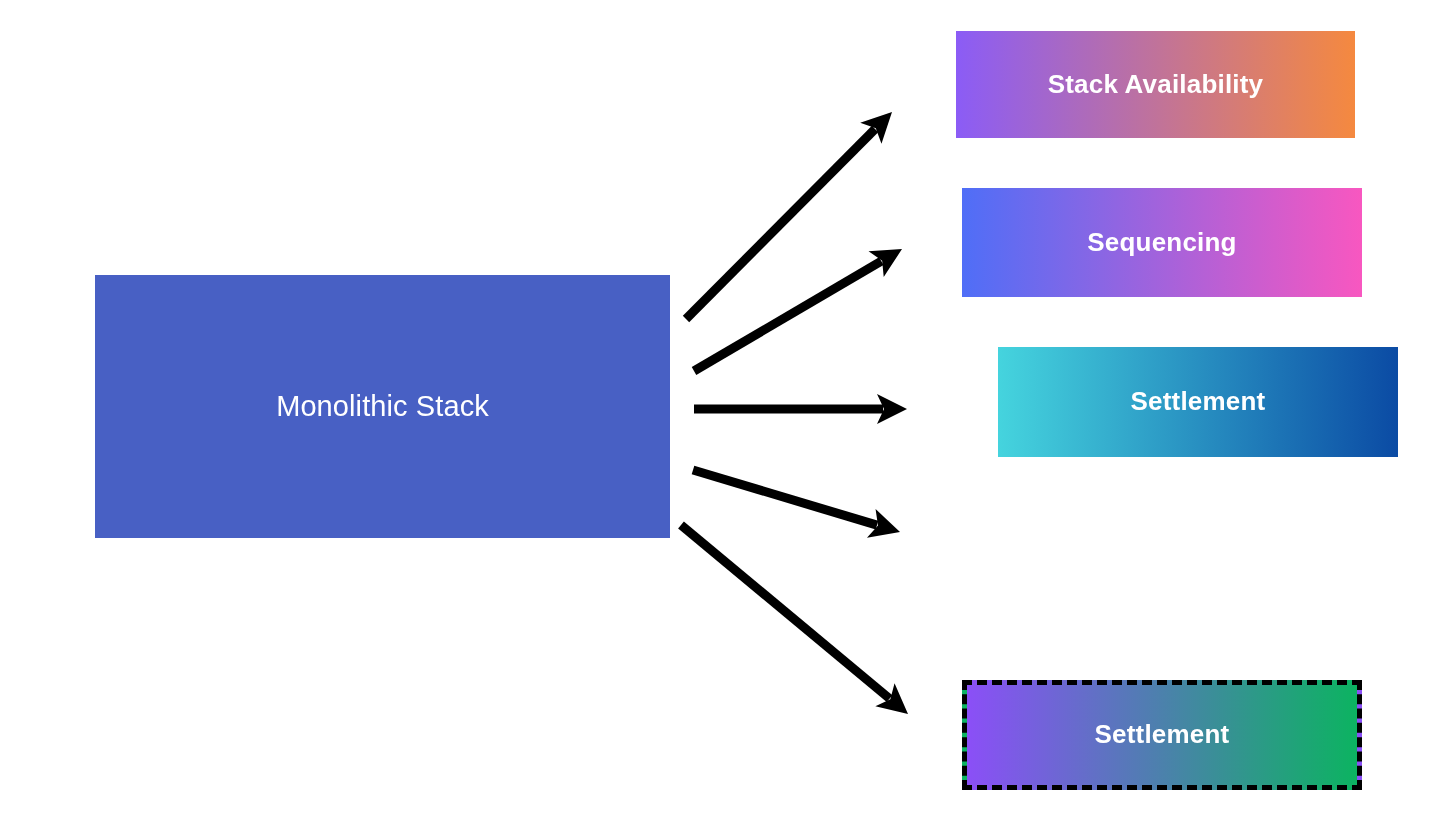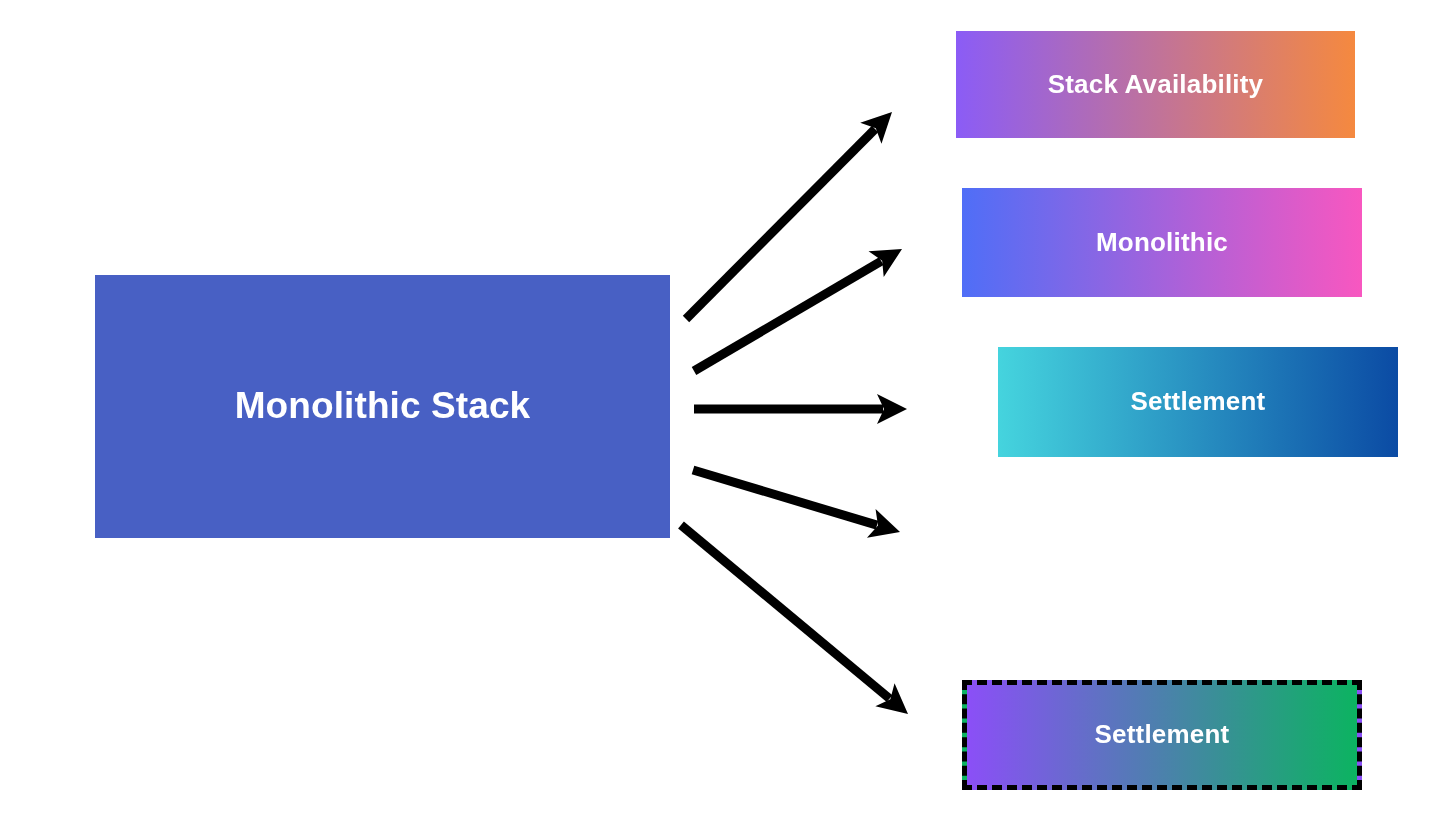--- a/index.html
+++ b/index.html
@@ -28,22 +28,22 @@
     width: 575px;
     height: 263px;
     background: #4860c4;
     display: flex;
     align-items: center;
     justify-content: center;
     box-sizing: border-box;
   }
   .mono-label {
     color: #ffffff;
-    font-size: 37px;
-    font-weight: 700;
+    font-size: 29px;
+    font-weight: 400;
     letter-spacing: 0.1px;
     line-height: 1.2;
     text-align: center;
   }
 
   
   #arrows {
     position: absolute;
     left: 0;
     top: 0;
@@ -103,21 +103,21 @@
         <line x1="681" y1="525" x2="889.5560311066549" y2="698.6435677495937" stroke="#000000" stroke-width="9" stroke-linecap="butt"></line>
         <polygon points="908,714 875.3472687268147,706.3319402453328 890.3245298105443,699.2834190933606 894.5428090398225,683.2769791286514" fill="#000000"></polygon>
       </g>
     </svg>
 
   <div class="node" style="left: 956px; top: 31px; width: 399px; height: 107px; background: linear-gradient(90deg, rgb(139, 92, 246) 0%, rgb(245, 137, 63) 100%);">
     <span class="node-label" style="color: rgb(255, 255, 255);">Stack Availability</span>
   </div>
 
   <div class="node" style="left: 962px; top: 188px; width: 400px; height: 109px; background: linear-gradient(90deg, rgb(79, 110, 247) 0%, rgb(248, 87, 192) 100%);">
-    <span class="node-label" style="color: rgb(255, 255, 255);">Monolithic</span>
+    <span class="node-label" style="color: rgb(255, 255, 255);">Sequencing</span>
   </div>
 
   <div class="node" style="left: 962px; top: 347px; width: 400px; height: 110px; background: linear-gradient(90deg, rgb(69, 212, 222) 0%, rgb(11, 75, 164) 100%); margin-left: 36px;">
     <span class="node-label" style="color: rgb(255, 255, 255);">Settlement</span>
   </div>
 
 
   <div class="node dashed" style="left: 962px; top: 680px; width: 400px; height: 110px; background: linear-gradient(90deg, rgb(139, 79, 247) 0%, rgb(12, 179, 97) 100%); border-color: rgb(0, 0, 0);">
     <span class="node-label" style="color: rgb(255, 255, 255);">Settlement</span>
   </div>

